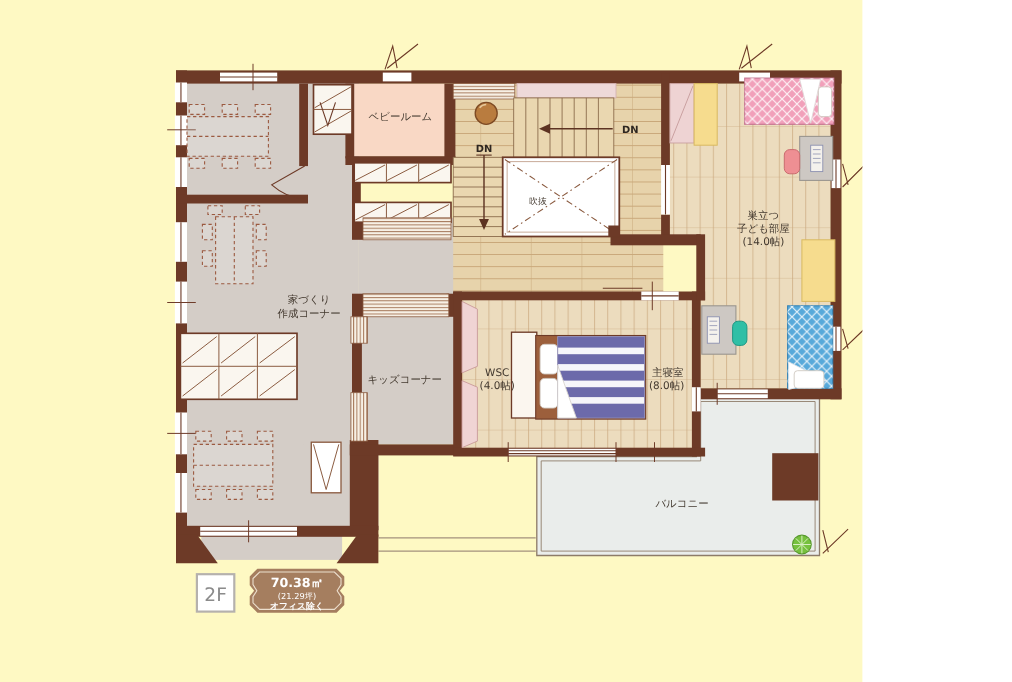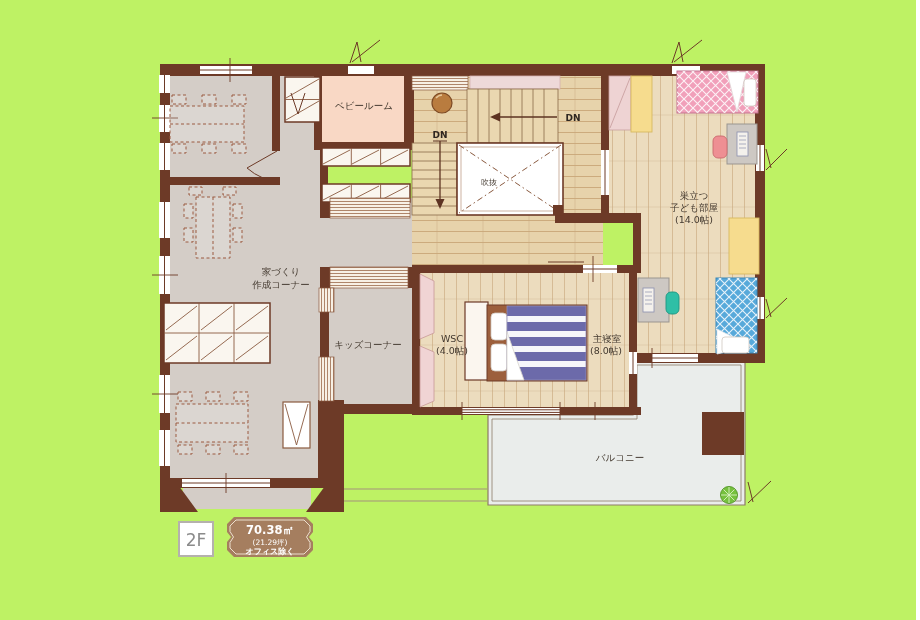--- a/index.html
+++ b/index.html
@@ -1,16 +1,16 @@
 <!DOCTYPE html>
 <html><head>
 <meta charset="utf-8">
 <style>
   html,body{margin:0;padding:0;background:#ffffff;}
-  #stage{position:relative;width:916px;height:620px;background:#bef264;overflow:hidden;
+  #stage{position:relative;width:784px;height:620px;background:#fef9c3;overflow:hidden;
          font-family:"DejaVu Sans","Liberation Sans",sans-serif;}
   svg{position:absolute;left:0;top:0;}
   .wall{fill:#6d3a27;}
   .winline{stroke:#6d3a27;stroke-width:1;}
   .lbl{font-family:"DejaVu Sans","Liberation Sans",sans-serif;font-size:9.5px;fill:#43392f;text-anchor:middle;}
   .lbl-sm{font-size:8px;}
   .lbl-dn{font-size:9px;fill:#2e2620;font-weight:bold;text-anchor:middle;}
   .dashf{stroke:#9b5a40;stroke-width:1;stroke-dasharray:3 2.5;fill:rgba(255,255,255,0.18);}
   .shelf{fill:#faf6ef;stroke:#6d3a27;stroke-width:1.5;}
   .shelfline{stroke:#8a5a3f;stroke-width:0.9;}

